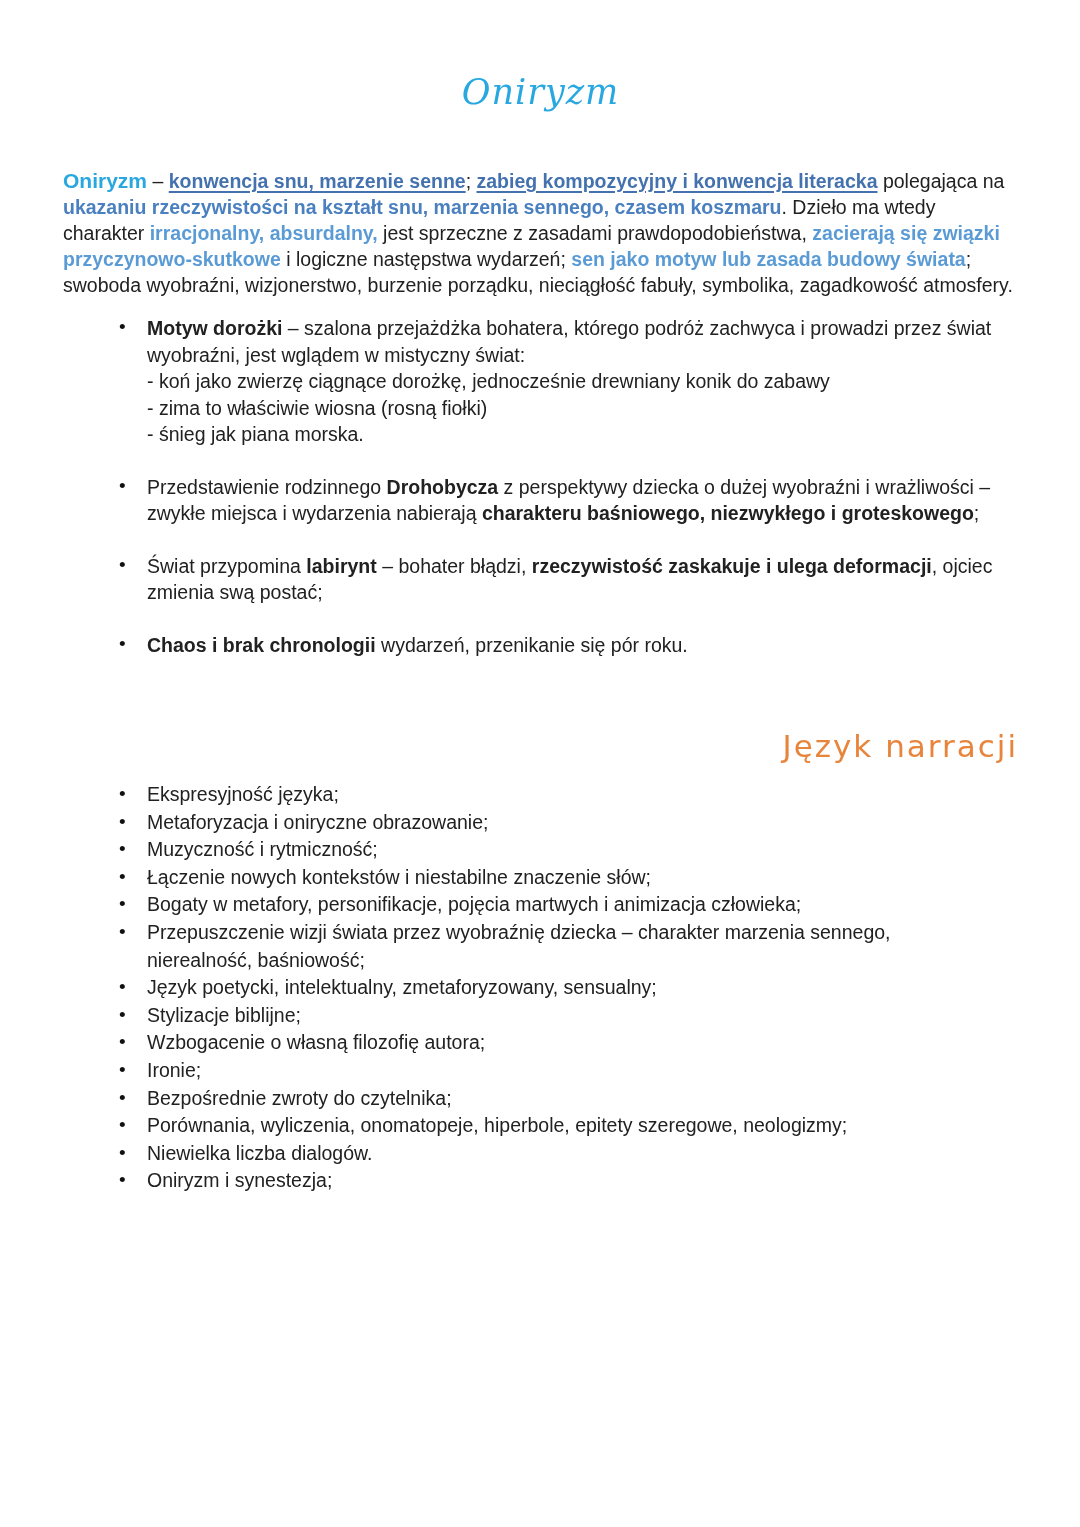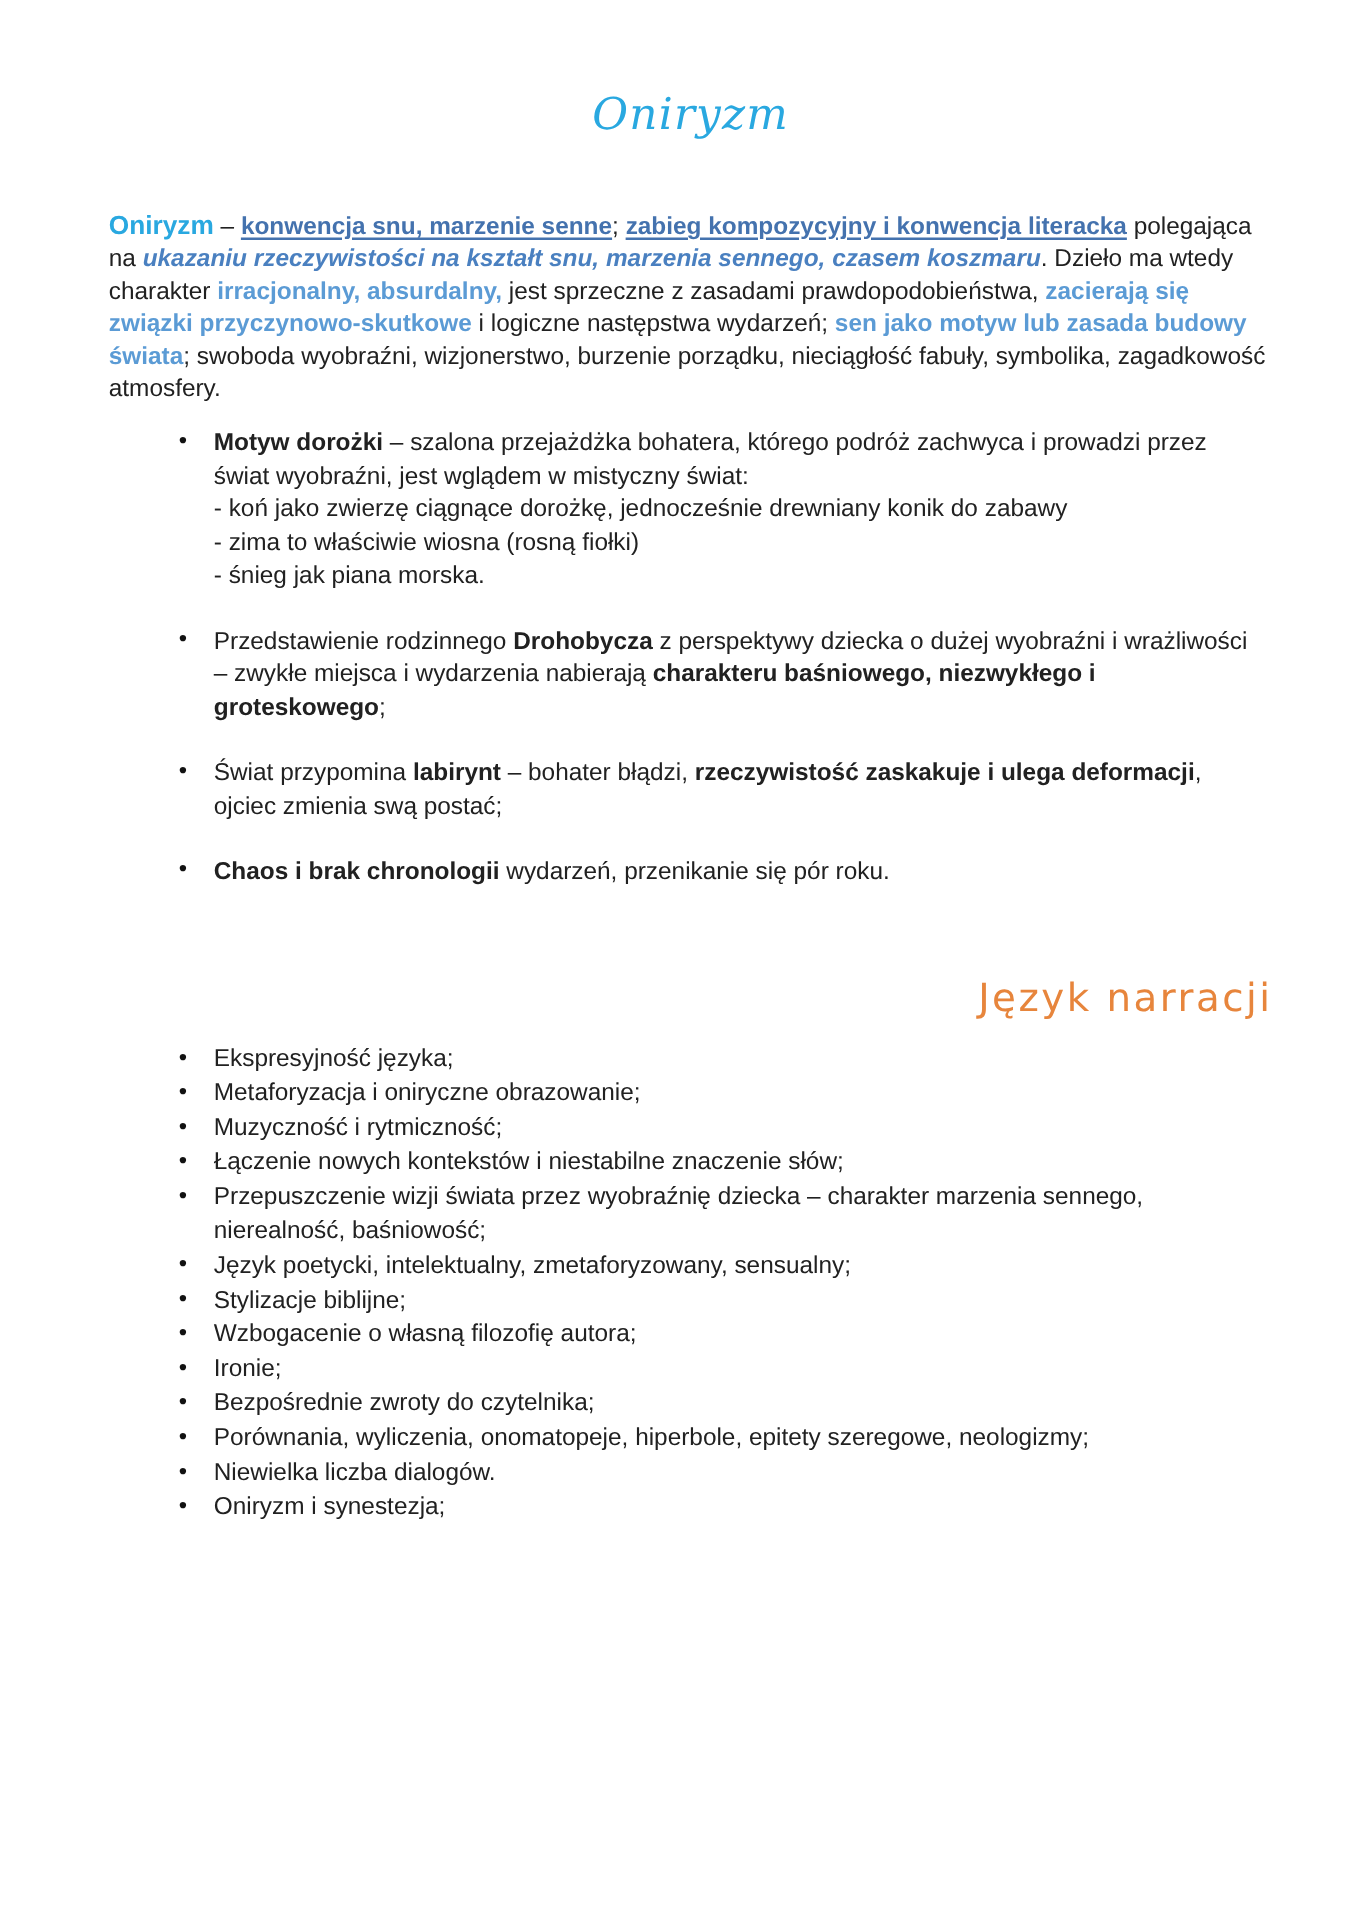--- a/index.html
+++ b/index.html
@@ -9,21 +9,21 @@
     background: #ffffff;
     overflow: hidden;
     font-family: "Liberation Sans", "DejaVu Sans", sans-serif;
     color: var(--body-text, #212121);
     -webkit-font-smoothing: antialiased;
   }
   .page {
     box-sizing: border-box;
     width: 1080px;
     height: 1527px;
-    padding: 72px 62px 0 87px;
+    padding: 72px 62px 0 63px;
   }
   .title1 {
     margin: 0;
     text-align: center;
     font-family: "DejaVu Serif", serif;
     font-style: italic;
     font-weight: 400;
     font-size: 35px;
     line-height: 40px;
     letter-spacing: 1px;
@@ -40,21 +40,21 @@
     font-weight: 700;
     font-size: 21px;
   }
   .seg-link {
     color: var(--link-blue, #4472AE);
     font-weight: 700;
     text-decoration: underline;
     text-decoration-thickness: 2px;
     text-underline-offset: 3px;
   }
-  .seg-blue2 { color: var(--accent-blue-mid, #4A80C0); font-weight: 700; font-style: italic; }
+  .seg-blue2 { color: var(--accent-blue-mid, #4A80C0); font-weight: 700; }
   .seg-blue1 { color: var(--accent-blue-light, #5B9BD5); font-weight: 700; }
   ul.list {
     margin: 17px;
     padding: 0 0 0 37px;
     list-style: none;
     font-size: 19.5px;
   }
   ul.list li {
     position: relative;
     padding-left: 30px;
@@ -98,20 +98,21 @@
       <li><span class="seg seg-bold">Chaos i brak chronologii</span><span class="seg seg-dark"> wydarzeń, przenikanie się pór roku.</span></li>
     </ul>
 
   <h2 class="title2">Język narracji</h2>
 
   <ul class="list list2">
       <li><span class="seg seg-dark">Ekspresyjność języka;</span></li>
       <li><span class="seg seg-dark">Metaforyzacja i oniryczne obrazowanie;</span></li>
       <li><span class="seg seg-dark">Muzyczność i rytmiczność;</span></li>
       <li><span class="seg seg-dark">Łączenie nowych kontekstów i niestabilne znaczenie słów;</span></li>
+      <li><span class="seg seg-dark">Bogaty w metafory, personifikacje, pojęcia martwych i animizacja człowieka;</span></li>
       <li><span class="seg seg-dark">Przepuszczenie wizji świata przez wyobraźnię dziecka – charakter marzenia sennego, nierealność, baśniowość;</span></li>
       <li><span class="seg seg-dark">Język poetycki, intelektualny, zmetaforyzowany, sensualny;</span></li>
       <li><span class="seg seg-dark">Stylizacje biblijne;</span></li>
       <li><span class="seg seg-dark">Wzbogacenie o własną filozofię autora;</span></li>
       <li><span class="seg seg-dark">Ironie;</span></li>
       <li><span class="seg seg-dark">Bezpośrednie zwroty do czytelnika;</span></li>
       <li><span class="seg seg-dark">Porównania, wyliczenia, onomatopeje, hiperbole, epitety szeregowe, neologizmy;</span></li>
       <li><span class="seg seg-dark">Niewielka liczba dialogów.</span></li>
       <li><span class="seg seg-dark">Oniryzm i synestezja;</span></li>
     </ul>

